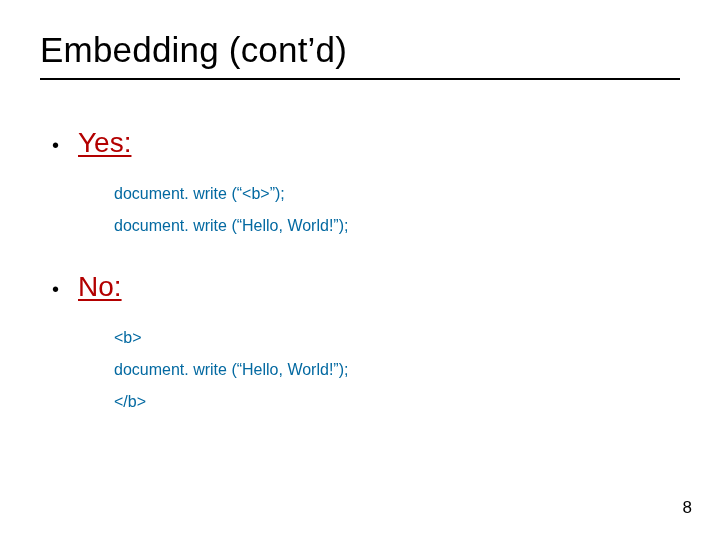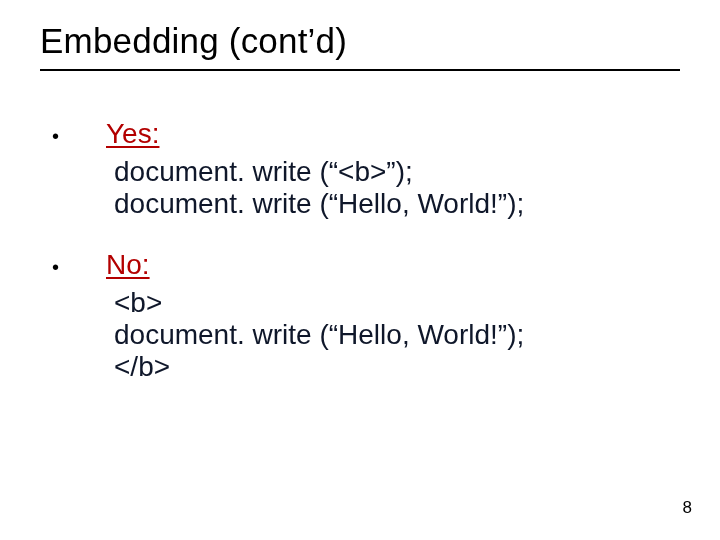--- a/index.html
+++ b/index.html
@@ -16,21 +16,21 @@
     position: relative;
     width: 720px;
     height: 540px;
     box-sizing: border-box;
     padding: 18px 40px 0 40px;
   }
   .title {
     font-size: 35px;
     font-weight: 400;
     letter-spacing: 0.2px;
-    margin: 3px 0 8px 0;
+    margin: 12px 0 8px 0;
   }
   .title-rule {
     border: none;
     border-top: 2px solid #000000;
     margin: 0;
     width: 640px;
   }
   .content {
     padding-top: 46px;
     padding-left: 12px;
@@ -46,27 +46,26 @@
     width: 26px;
     flex: 0 0 26px;
     color: #000000;
   }
   .bullet-label {
     font-size: 28px;
     line-height: 34px;
     color: #b30000;
     text-decoration: underline;
     text-underline-offset: 3px;
-    margin-left: 28px;
   }
   .code-block {
-    margin: 5px 0 28px 62px;
-    font-size: 28px;
+    margin: 18px 0 28px 62px;
+    font-size: 16px;
     line-height: 32px;
-    color: #0f172a;
+    color: #0369a1;
   }
   .code-line {
     white-space: pre;
   }
   .page-number {
     position: absolute;
     right: 28px;
     bottom: 22px;
     font-size: 17px;
     color: #000000;

